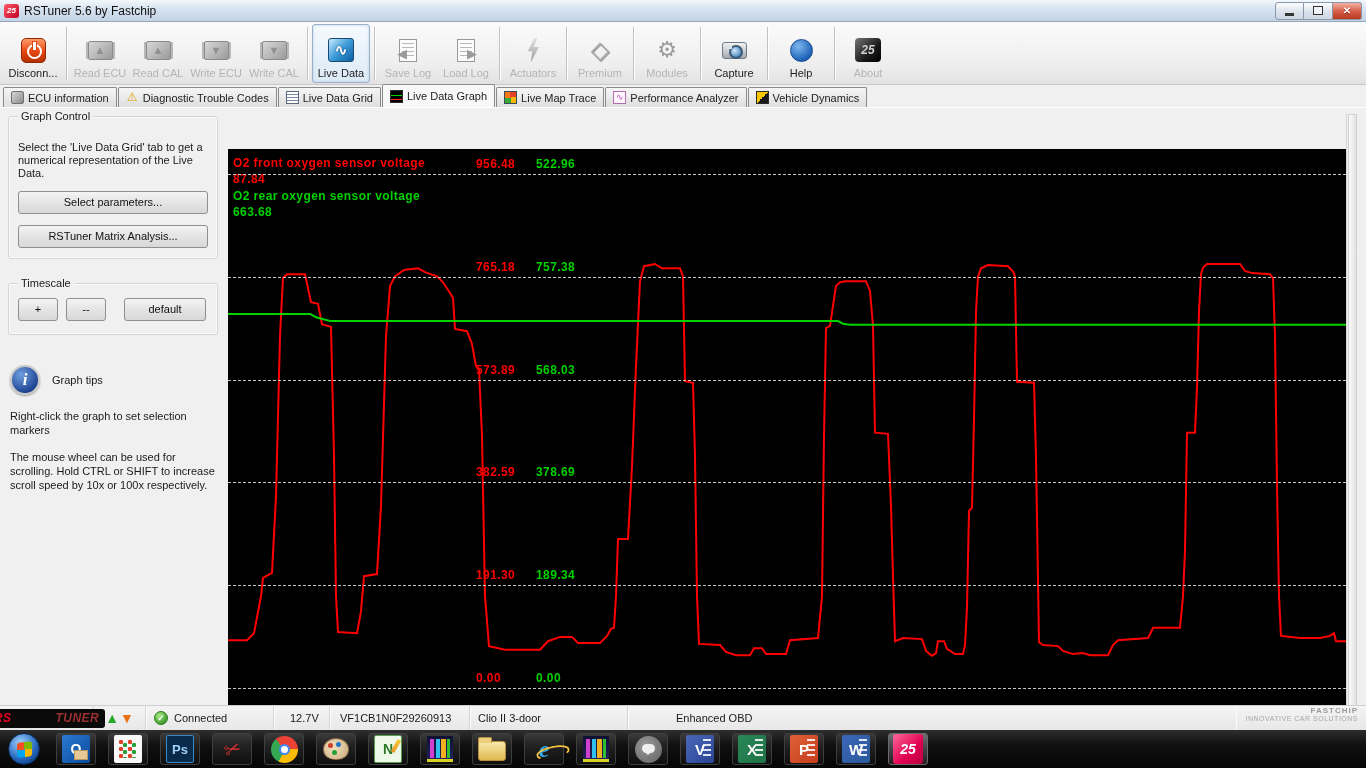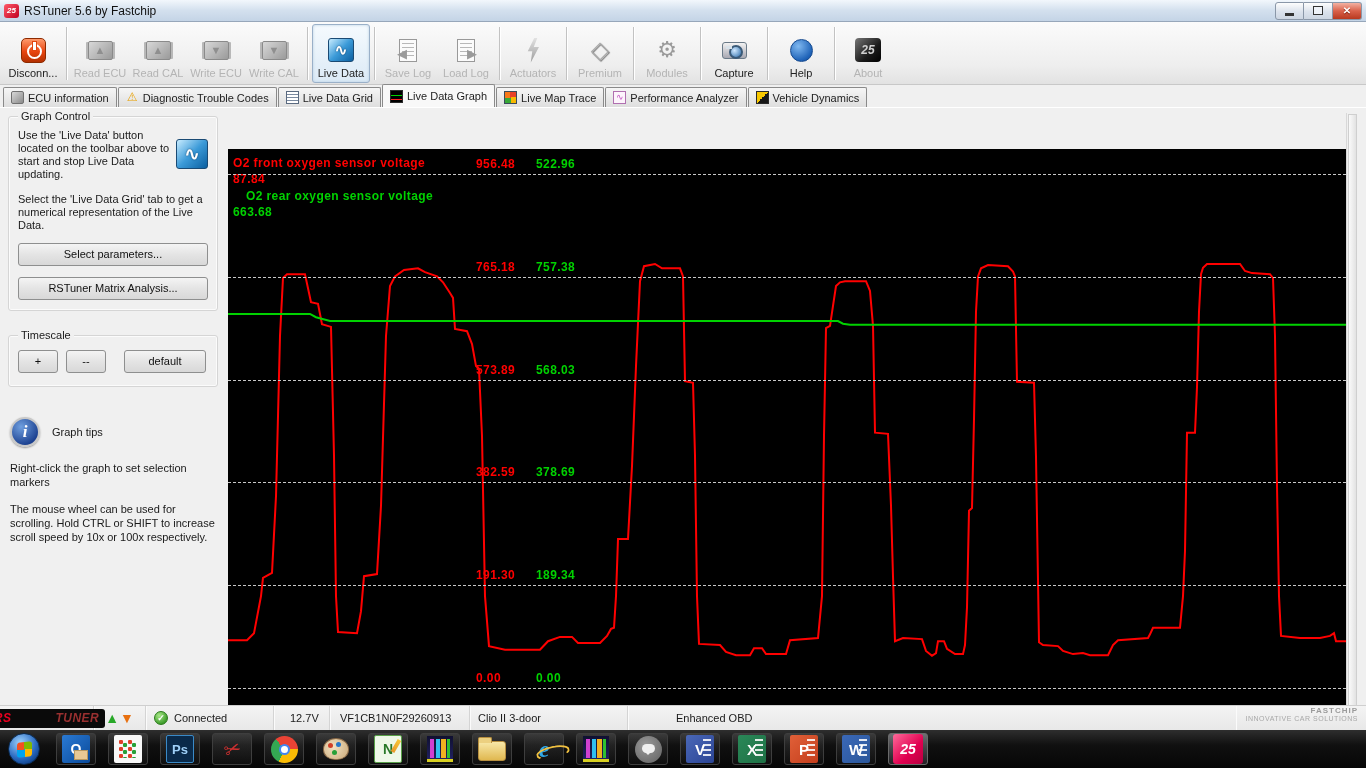--- a/index.html
+++ b/index.html
@@ -376,24 +376,20 @@
         <span class="tabicon ti-dyn"></span>
         <span>Vehicle Dynamics</span>
       </div>
     </div>
 
   <div class="content">
 
     <div class="leftpanel">
       <div class="groupbox">
         <div class="gb-title">Graph Control</div>
-        <div class="gc-row">
-          <div class="gc-text">Use the 'Live Data' button located on the toolbar above to start and stop Live Data updating.</div>
-          <div class="gc-ld-icon"></div>
-        </div>
         <div class="gc-text2">Select the 'Live Data Grid' tab to get a numerical representation of the Live Data.</div>
         <div id="gc-buttons">
             <button class="panelbtn">Select parameters...</button>
             <button class="panelbtn">RSTuner Matrix Analysis...</button>
           </div>
       </div>
 
       <div class="groupbox" style="margin-top:24px; padding-bottom:13px;">
         <div class="gb-title">Timescale</div>
         <div class="ts-btnrow" id="ts-buttons">
@@ -415,21 +411,21 @@
 
     <div class="gcol">
       <div class="graphrow">
         <div class="plot" id="plot">
           <svg id="traces" width="1118" height="548" viewBox="0 0 1118 548">
               <polyline points="0,491.2 19,491.2 26,484.2 33,447.1 35,428.8 44,424.0 48,347.2 52,187.0 55,129.0 59,125.2 77,125.2 80,139.2 83,153.2 90,154.8 94,175.2 103,177.9 106,306.8 108,447.1 110,483.1 129,484.2 133,462.2 136,427.2 149,425.1 153,356.8 158,187.0 162,137.0 167,127.4 176,120.9 190,119.3 197,123.1 209,127.4 215,133.3 222,144.0 225,148.9 227,180.0 239,182.2 244,195.1 248,217.1 251,219.8 254,287.0 257,447.1 261,497.1 277,500.8 312,500.8 320,492.2 332,487.9 344,487.9 350,493.9 372,493.9 379,486.9 383,479.9 386,478.8 388,447.1 390,390.1 400,390.1 404,317.1 408,217.1 412,132.2 416,117.2 427,115.0 434,119.3 452,119.3 455,127.4 457,232.2 465,233.8 467,306.8 469,447.1 471,494.9 492,496.0 498,503.0 508,506.2 522,506.2 526,499.2 534,499.2 538,505.1 558,505.1 562,491.2 590,489.0 594,447.1 596,287.0 598,179.0 602,176.8 605,156.9 608,137.0 612,133.3 617,132.2 638,132.2 642,141.9 645,176.8 647,283.7 660,284.8 663,356.8 665,427.2 667,492.2 675,489.0 694,490.1 698,501.9 704,506.8 708,504.1 710,492.2 716,492.2 719,499.8 727,505.1 735,505.1 737,496.0 739,458.4 741,361.7 744,359.0 746,270.3 748,162.8 750,127.4 753,119.3 760,116.1 780,117.2 785,122.5 787,127.4 789,232.7 806,233.8 808,307.9 810,431.5 811,493.3 815,496.0 830,497.1 835,501.9 845,505.1 855,504.1 862,506.2 880,506.2 885,496.0 890,491.2 920,489.0 922,485.3 925,478.8 952,478.8 955,447.1 957,402.0 959,283.7 967,283.7 969,238.1 971,162.8 973,125.2 975,118.8 979,115.0 1012,115.0 1017,122.0 1024,124.1 1042,125.2 1045,129.0 1047,187.0 1049,336.9 1051,447.1 1053,486.9 1072,489.0 1092,489.0 1102,486.9 1106,484.2 1108,492.2 1118,492.2" fill="none" stroke="#ff0000" stroke-width="2"></polyline>
               <polyline points="0,164.9 82,164.9 88,168.2 102,172.0 610,172.0 615,174.7 622,175.8 1118,175.8" fill="none" stroke="#00d200" stroke-width="2"></polyline>
             </svg>
           <div class="g-label" style="left: 5px; top: 7px; color: rgb(255, 0, 0);">O2 front oxygen sensor voltage</div>
           <div class="g-label" style="left: 5px; top: 23px; color: rgb(255, 0, 0);">87.84</div>
-          <div class="g-label" style="left: 18px; top: 40px; color: rgb(0, 210, 0);">O2 rear oxygen sensor voltage</div>
+          <div class="g-label" style="left: 5px; top: 40px; color: rgb(0, 210, 0);">O2 rear oxygen sensor voltage</div>
           <div class="g-label" style="left: 5px; top: 56px; color: rgb(0, 210, 0);">663.68</div>
         <div class="gridline" style="top: 25px;"></div>
             <div class="g-label" style="left: 248px; top: 8px; color: rgb(255, 0, 0);">956.48</div>
             <div class="g-label" style="left: 308px; top: 8px; color: rgb(0, 210, 0);">522.96</div>
             <div class="gridline" style="top: 127.8px;"></div>
             <div class="g-label" style="left: 248px; top: 110.8px; color: rgb(255, 0, 0);">765.18</div>
             <div class="g-label" style="left: 308px; top: 110.8px; color: rgb(0, 210, 0);">757.38</div>
             <div class="gridline" style="top: 230.6px;"></div>
             <div class="g-label" style="left: 248px; top: 213.6px; color: rgb(255, 0, 0);">573.89</div>
             <div class="g-label" style="left: 308px; top: 213.6px; color: rgb(0, 210, 0);">568.03</div>

